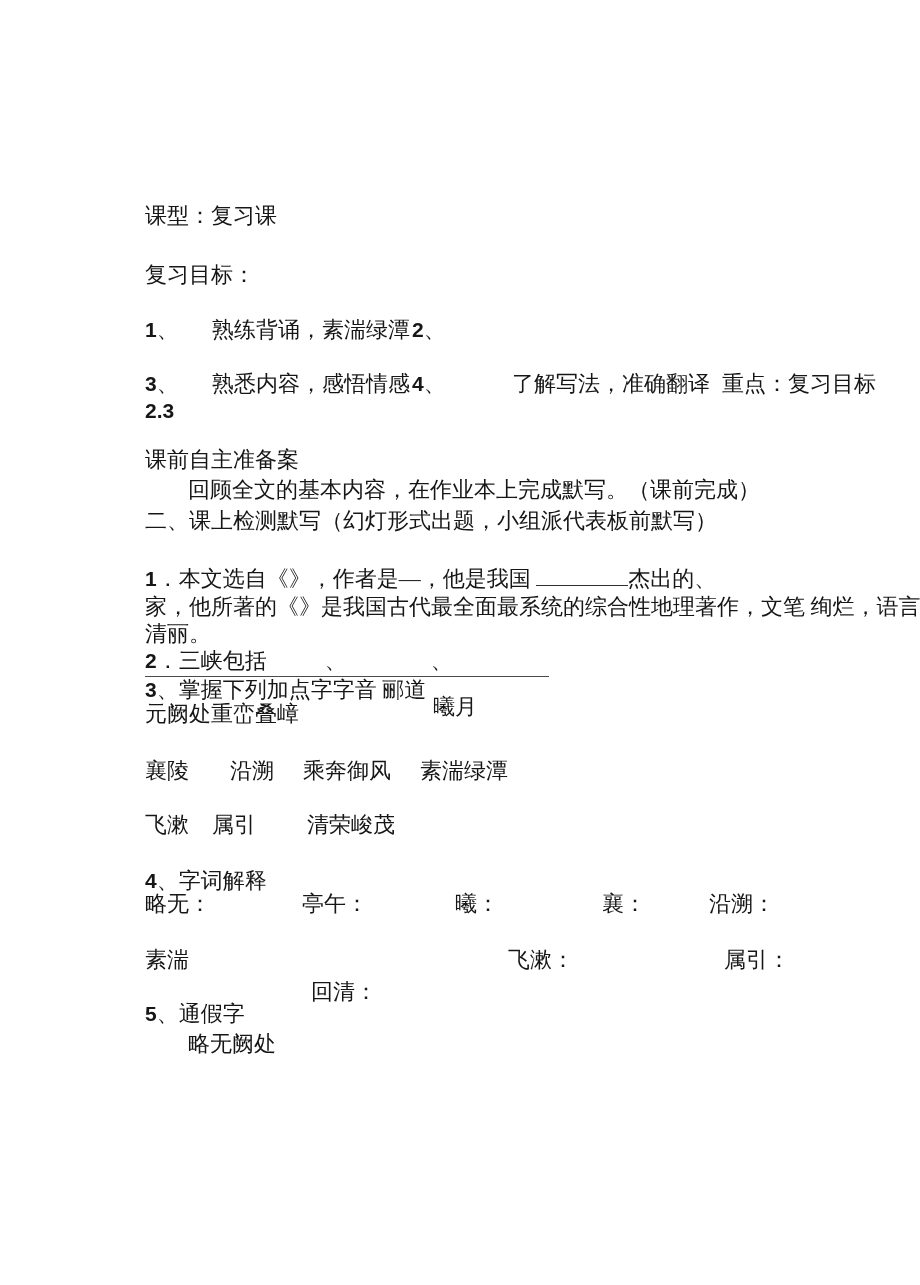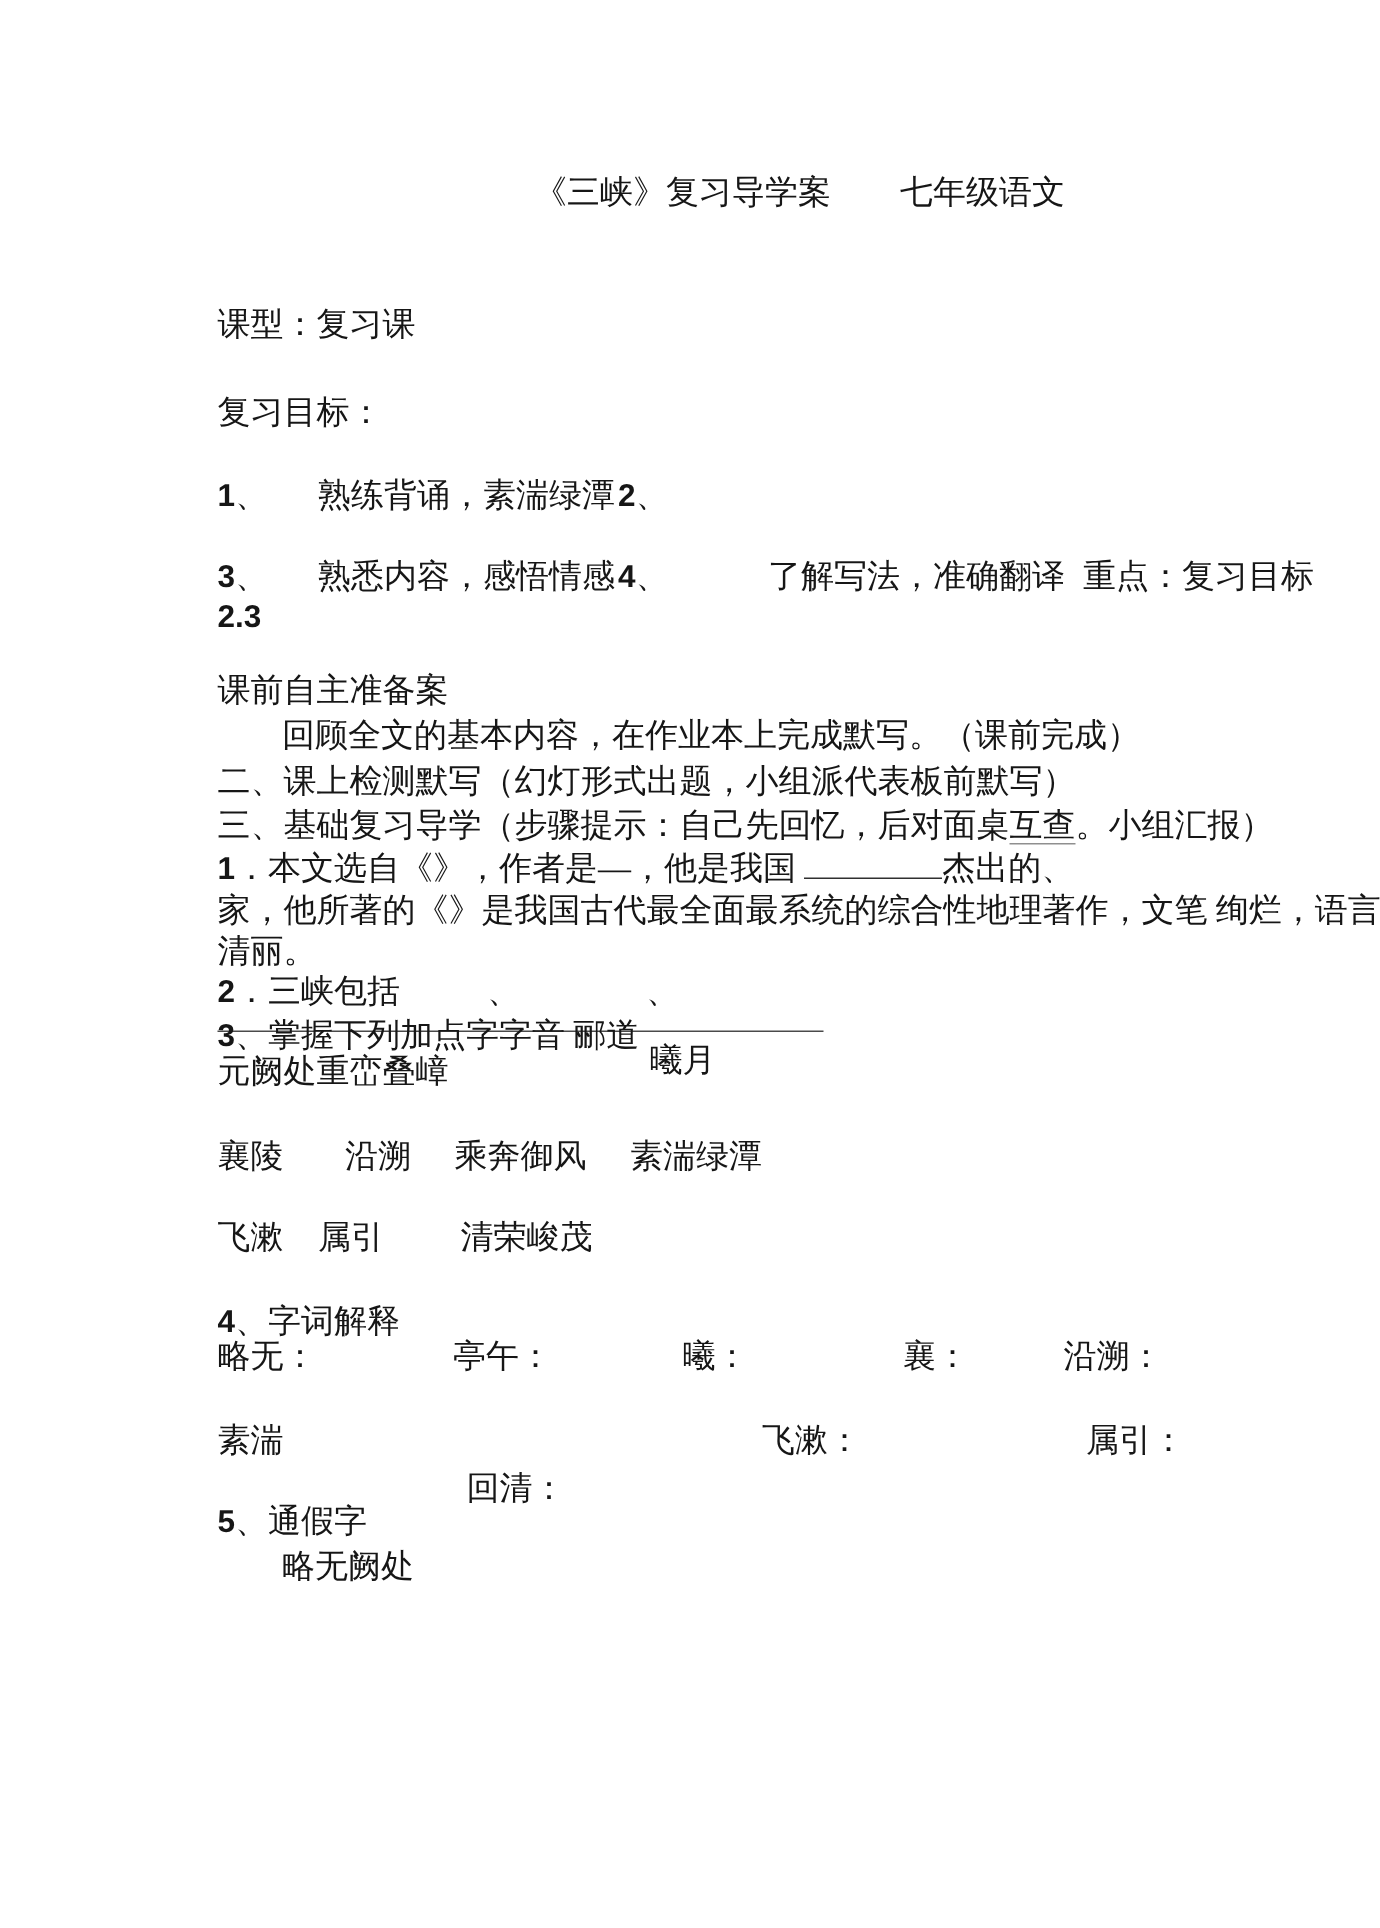--- a/index.html
+++ b/index.html
@@ -19,50 +19,48 @@
     font-weight:700;
     font-size:21px;
   }
   .gap{display:inline-block;height:1px;vertical-align:baseline;}
   .blank{
     display:inline-block;
     height:20px;
     border-bottom:1px solid #2f2f2f;
     vertical-align:baseline;
   }
-  .u-line{border-bottom:1px solid #4a4a4a;padding-bottom:12px;}
+  .u-line{border-bottom:1px solid #4a4a4a;padding-bottom:2px;}
   .u-light{border-bottom:1px solid #8f8f8f;}
 </style>
 </head>
 <body>
 
 <div class="page">
 
-  <span class="line" style="left:356px;top:115px"><span>《三峡》复习导学案</span><span class="gap" style="width:46px"></span><span>七年级语文</span></span>
 
 
   <span class="line" style="left:145px;top:203px">课型：复习课</span>
 
   <span class="line" style="left:145px;top:262px">复习目标：</span>
 
   <span class="line" style="left:145px;top:317px"><b class="num">1</b><span>、</span></span>
   <span class="line" style="left:212px;top:317px">熟练背诵，素湍绿潭</span>
   <span class="line" style="left:412px;top:317px"><b class="num">2</b><span>、</span></span>
 
   <span class="line" style="left:145px;top:371px"><b class="num">3</b><span>、</span></span>
   <span class="line" style="left:212px;top:371px">熟悉内容，感悟情感</span>
   <span class="line" style="left:412px;top:371px"><b class="num">4</b><span>、</span></span>
   <span class="line" style="left:512px;top:371px">了解写法，准确翻译</span>
   <span class="line" style="left:722px;top:371px">重点：复习目标</span>
   <span class="line" style="left:145px;top:398px"><b class="num">2.3</b></span>
 
   <span class="line" style="left:145px;top:447px">课前自主准备案</span>
   <span class="line" style="left:145px;top:508px">二、课上检测默写（幻灯形式出题，小组派代表板前默写）</span>
   <span class="line" style="left:188px;top:477px">回顾全文的基本内容，在作业本上完成默写。（课前完成）</span>
-  <span class="line" style="left:145px;top:537px"><span>三、基础复习导学（步骤提示：自己先回忆，后对面桌</span><span class="u-light">互查</span><span>。小组汇报）</span></span>
 
   <span class="line" style="left:145px;top:565px"><b class="num">1</b><span>．本文选自《》，作者是—，他是我国 </span><span class="blank" style="width:92px"></span><span>杰出的、</span></span>
   <span class="line" style="left:145px;top:594px">家，他所著的《》是我国古代最全面最系统的综合性地理著作，文笔 绚烂，语言</span>
   <span class="line" style="left:145px;top:621px">清丽。</span>
 
   <span class="line u-line" style="left:145px;top:648px"><b class="num">2</b><span>．三峡包括</span><span class="gap" style="width:58px"></span><span>、</span><span class="gap" style="width:84px"></span><span>、</span><span class="gap" style="width:96px"></span></span>
 
   <span class="line" style="left:145px;top:677px"><b class="num">3</b><span>、掌握下列加点字字音 郦道</span></span>
   <span class="line" style="left:145px;top:701px">元阙处重峦叠嶂</span>
   <span class="line" style="left:433px;top:694px">曦月</span>

